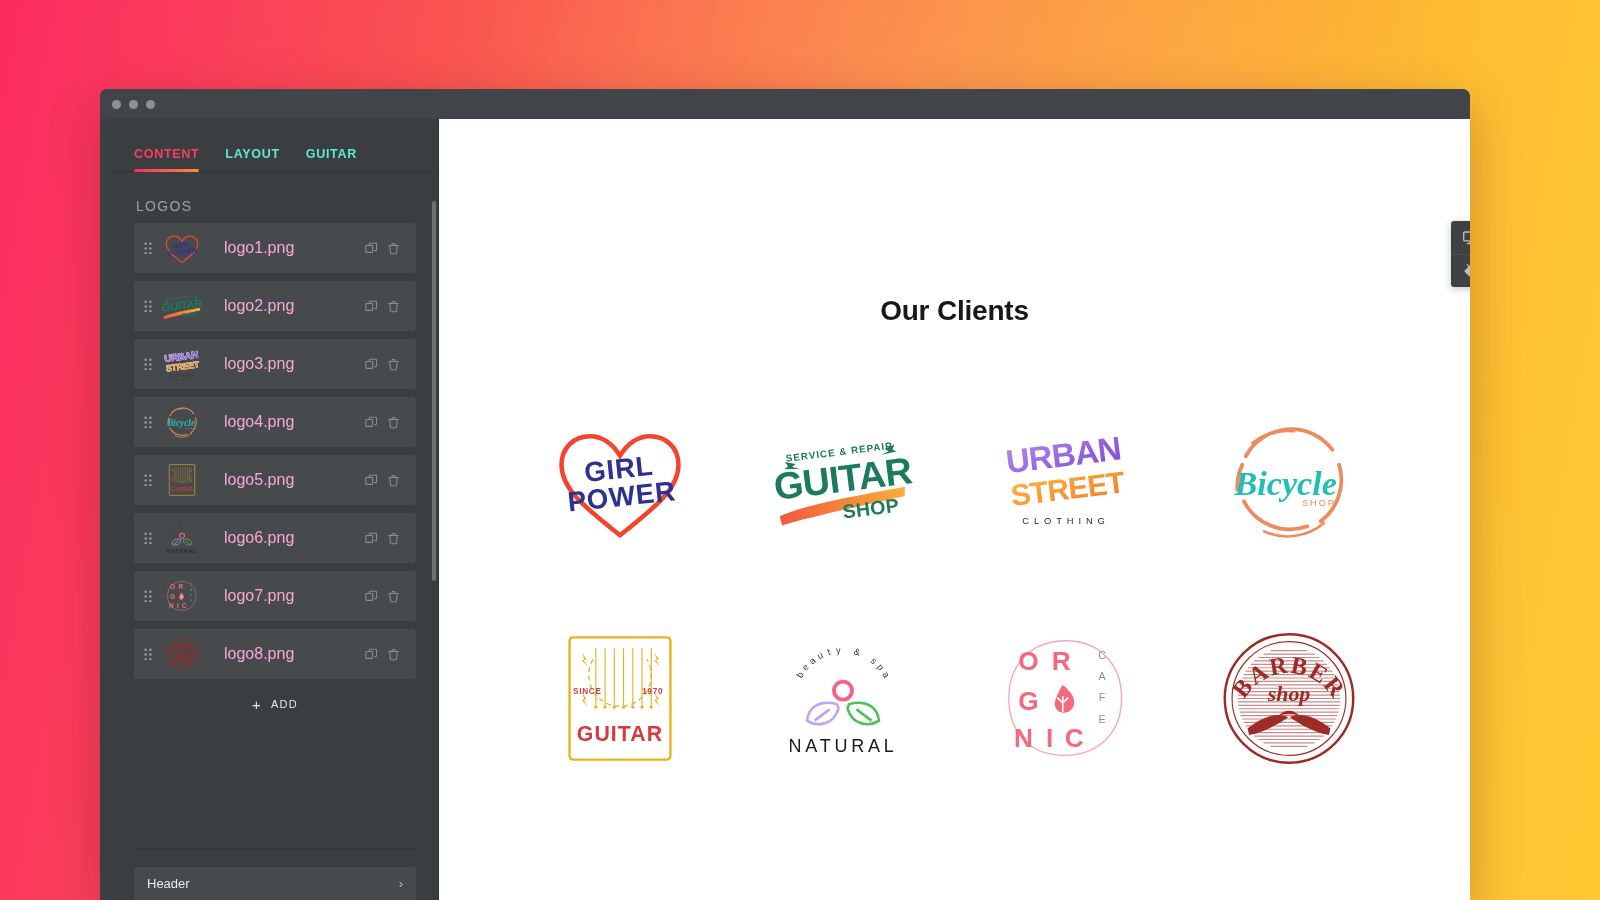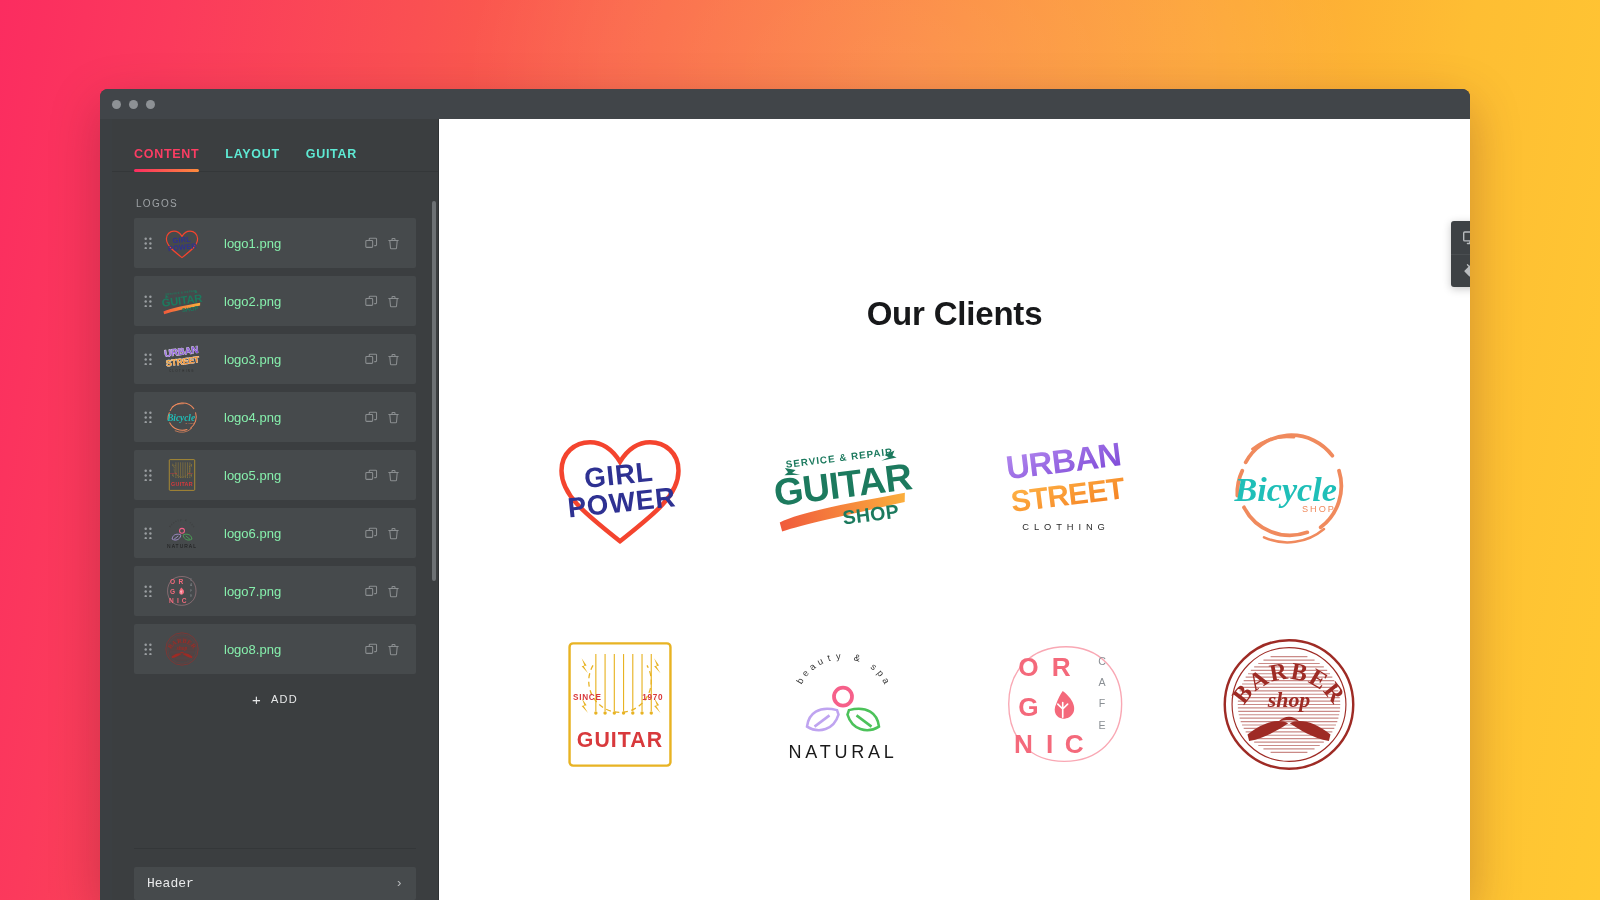--- a/index.html
+++ b/index.html
@@ -74,21 +74,21 @@
     height: 1px; background: #343739;
   }
 
   #panel-scroll {
     flex: 1;
     overflow: hidden;
     position: relative;
     padding: 0 22px;
   }
   #section-label {
-    font-size: 10px;
+    font-size: 14px;
     letter-spacing: 1.3px;
     color: #9ea2a5;
     margin: 26px 0 9px 2px;
   }
 
   .logo-row {
     height: 50px;
     background: #464a4c;
     border-radius: 2px;
     margin-bottom: 8px;
@@ -100,22 +100,22 @@
   .grip svg { display:block; }
   .row-thumb {
     width: 44px; height: 34px; flex: 0 0 44px;
     margin-left: 6px;
     display: flex; align-items: center; justify-content: center;
     overflow: hidden;
   }
   .row-name {
     flex: 1;
     margin-left: 12px;
-    font-size: 13px;
-    color: #86efac;
+    font-size: 16px;
+    color: #f9a8d4;
     padding-left: 8px;
   }
   .row-act {
     width: 22px; height: 22px;
     display: flex; align-items: center; justify-content: center;
     opacity: 0.52;
     cursor: pointer;
   }
 
   #add-button {
@@ -127,21 +127,21 @@
     letter-spacing: 1.2px;
     cursor: pointer;
     margin-top: 2px;
   }
   #add-button .plus { font-size: 15px; line-height: 1; font-weight: 500; }
 
   #panel-divider {
     height: 1px; background: #343739;
     margin: 26px 22px 0 22px;
   }
-  #footer-area { padding: 18px 22px 0 22px; font-family: Liberation Mono, monospace; }
+  #footer-area { padding: 18px 22px 0 22px; }
   #header-row {
     height: 33px;
     background: #464a4c;
     border-radius: 2px;
     display: flex; align-items: center; justify-content: space-between;
     padding: 0 13px;
     font-size: 13px;
     color: #e9eaeb;
     cursor: pointer;
   }
@@ -158,21 +158,21 @@
 
   
   #canvas {
     flex: 1;
     background: #ffffff;
     position: relative;
     overflow: hidden;
   }
   #clients-title {
     text-align: center;
-    font-size: 33px;
+    font-size: 28px;
     font-weight: bold;
     color: #17181a;
     margin-top: 176px;
     letter-spacing: -0.2px;
   }
   #logo-grid {
     display: grid;
     grid-template-columns: repeat(4, 1fr);
     row-gap: 0px;
     margin: 44px 70px 0 70px;

